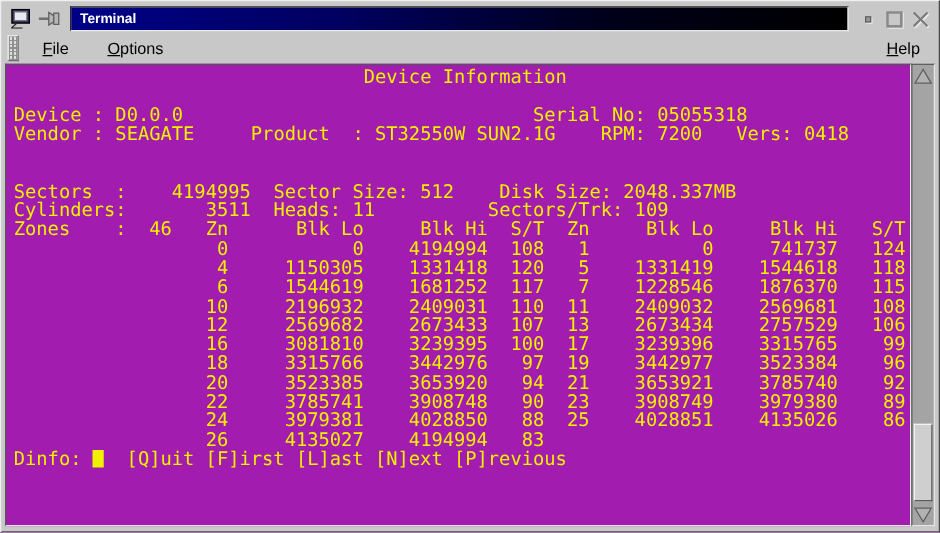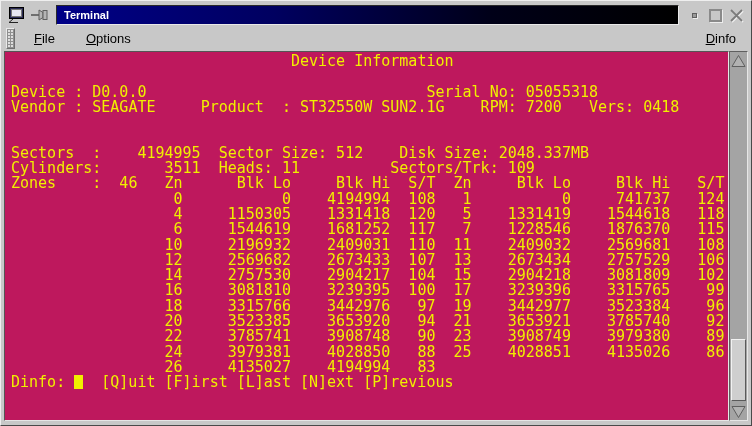--- a/index.html
+++ b/index.html
@@ -87,21 +87,21 @@
   .menu-item.help { margin-right:0; }
   .mb-spacer { flex:1 1 auto; }
   
   .term-row {
     display:flex;
     height:370px;
   }
   .term-screen {
     flex:1 1 auto;
     height:370px;
-    background:#be185d;
+    background:#a21caf;
     border:1px solid;
     border-color:#555555 #e6e6e6 #e6e6e6 #555555;
     padding:2px 0 0 6px;
     overflow:hidden;
     cursor:text;
   }
   .tline {
     font-family:"DejaVu Sans Mono", monospace;
     font-size:15px;
     height:15.3px; line-height:15.3px;
@@ -176,41 +176,40 @@
         <path d="M2 2 L13 13 M13 2 L2 13" stroke="#7c7c7c" stroke-width="1.8" fill="none"></path>
       </svg>
     </div>
   </div>
 
   <div class="menubar">
     <div class="gripper"></div>
     <div class="menu-item">File</div>
     <div class="menu-item">Options</div>
     <div class="mb-spacer"></div>
-    <div class="menu-item help">Dinfo</div>
+    <div class="menu-item help">Help</div>
   </div>
 
   <div class="term-row">
     <div class="term-screen">
       <div id="term-lines">
           <div class="tline">                               Device Information</div>
           <div class="tline"></div>
           <div class="tline">Device : D0.0.0                               Serial No: 05055318</div>
           <div class="tline">Vendor : SEAGATE     Product  : ST32550W SUN2.1G    RPM: 7200   Vers: 0418</div>
           <div class="tline"></div>
           <div class="tline"></div>
           <div class="tline">Sectors  :    4194995  Sector Size: 512    Disk Size: 2048.337MB</div>
           <div class="tline">Cylinders:       3511  Heads: 11          Sectors/Trk: 109</div>
           <div class="tline">Zones    :  46   Zn      Blk Lo     Blk Hi  S/T  Zn     Blk Lo     Blk Hi   S/T</div>
           <div class="tline">                  0           0    4194994  108   1          0     741737   124</div>
           <div class="tline">                  4     1150305    1331418  120   5    1331419    1544618   118</div>
           <div class="tline">                  6     1544619    1681252  117   7    1228546    1876370   115</div>
           <div class="tline">                 10     2196932    2409031  110  11    2409032    2569681   108</div>
           <div class="tline">                 12     2569682    2673433  107  13    2673434    2757529   106</div>
-          <div class="tline">                 14     2757530    2904217  104  15    2904218    3081809   102</div>
           <div class="tline">                 16     3081810    3239395  100  17    3239396    3315765    99</div>
           <div class="tline">                 18     3315766    3442976   97  19    3442977    3523384    96</div>
           <div class="tline">                 20     3523385    3653920   94  21    3653921    3785740    92</div>
           <div class="tline">                 22     3785741    3908748   90  23    3908749    3979380    89</div>
           <div class="tline">                 24     3979381    4028850   88  25    4028851    4135026    86</div>
           <div class="tline">                 26     4135027    4194994   83                                </div>
         </div>
       <div class="tline"><span>Dinfo: </span><span class="cursor"></span><span>  [Q]uit [F]irst [L]ast [N]ext [P]revious</span></div>
     </div>
     <div class="scrollbar">

